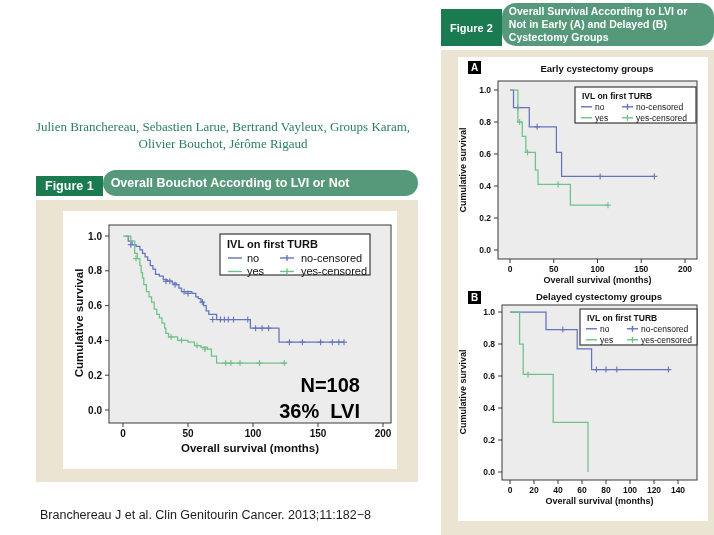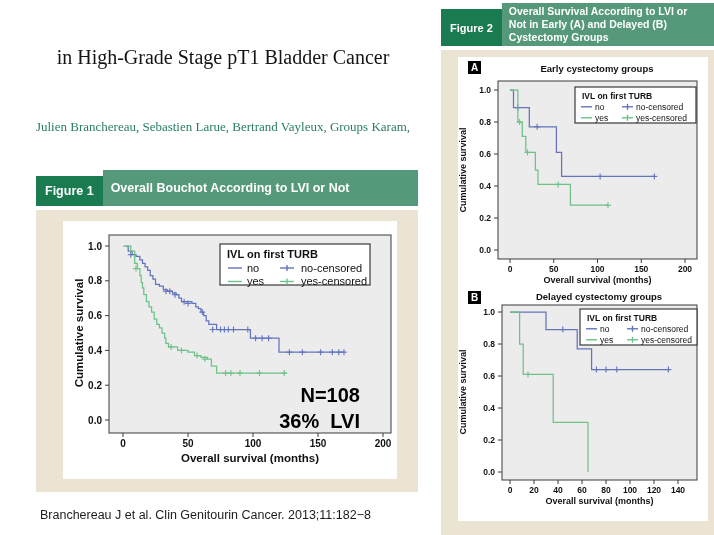--- a/index.html
+++ b/index.html
@@ -8,24 +8,24 @@
 
   .title{position:absolute;left:0;top:42px;width:446px;text-align:center;
          font-family:"Liberation Serif",serif;font-size:20px;line-height:30px;color:#141414;}
   .authors{position:absolute;left:0;top:118px;width:446px;text-align:center;
          font-family:"Liberation Serif",serif;font-size:13px;line-height:17px;color:var(--author-green,#2A7D62);}
 
   .fig-header{display:flex;align-items:stretch;color:#fff;font-weight:bold;}
   .fig-label{background:var(--dark-green,#1A7A50);display:flex;align-items:center;
              padding:0 9px;white-space:nowrap;margin-top:6px;}
   .fig-title{background:var(--mid-green,#55997A);flex:1;display:flex;align-items:center;
-             padding:2px 8px;}
+             padding:2px 8px;border-radius:14px;}
 
   .fig1-block{position:absolute;left:36px;top:170px;width:382px;}
-  .fig1-block .fig-header{height:36px;font-size:12.5px;}
+  .fig1-block .fig-header{height:26px;font-size:12.5px;}
   .fig1-beige{margin-top:4px;background:var(--beige,#ECE4D2);height:282px;position:relative;}
   .fig1-white{position:absolute;left:27px;top:11px;width:334px;height:258px;background:#fff;}
 
   .citation{position:absolute;left:40px;top:496px;font-size:12.5px;color:#1c1c1c;margin-top:12px;}
 
   .fig2-block{position:absolute;left:441px;top:3px;width:273px;}
   .fig2-block .fig-header{min-height:35px;font-size:10.5px;}
   .fig2-block .fig-label{font-size:11px;}
   .fig2-block .fig-title{line-height:13px;padding:2px 7px;}
   .fig2-beige{margin-top:4px;background:var(--beige,#ECE4D2);height:487px;position:relative;}
@@ -39,25 +39,25 @@
   #chart-fig2b{position:absolute;left:0;top:233px;}
   svg{display:block;}
   svg text{white-space:pre;}
 </style>
 </head>
 <body>
 
 <div class="slide">
 
   <div class="title">
-    <div>in High-Grade Stage pT1 Bladder Cancer</div>
   </div>
 
   <div class="authors">
     <div>Julien Branchereau, Sebastien Larue, Bertrand Vayleux, Groups Karam,</div>
+    <div>Olivier Bouchot, Jérôme Rigaud</div>
   </div>
 
   <div class="fig1-block">
     <div class="fig-header">
       <span class="fig-label">Figure 1</span>
       <span class="fig-title">Overall Bouchot According to LVI or Not</span>
     </div>
     <div class="fig1-beige">
       <div class="fig1-white">
         <svg id="chart-fig1" width="334" height="258" viewBox="0 0 334 258">

